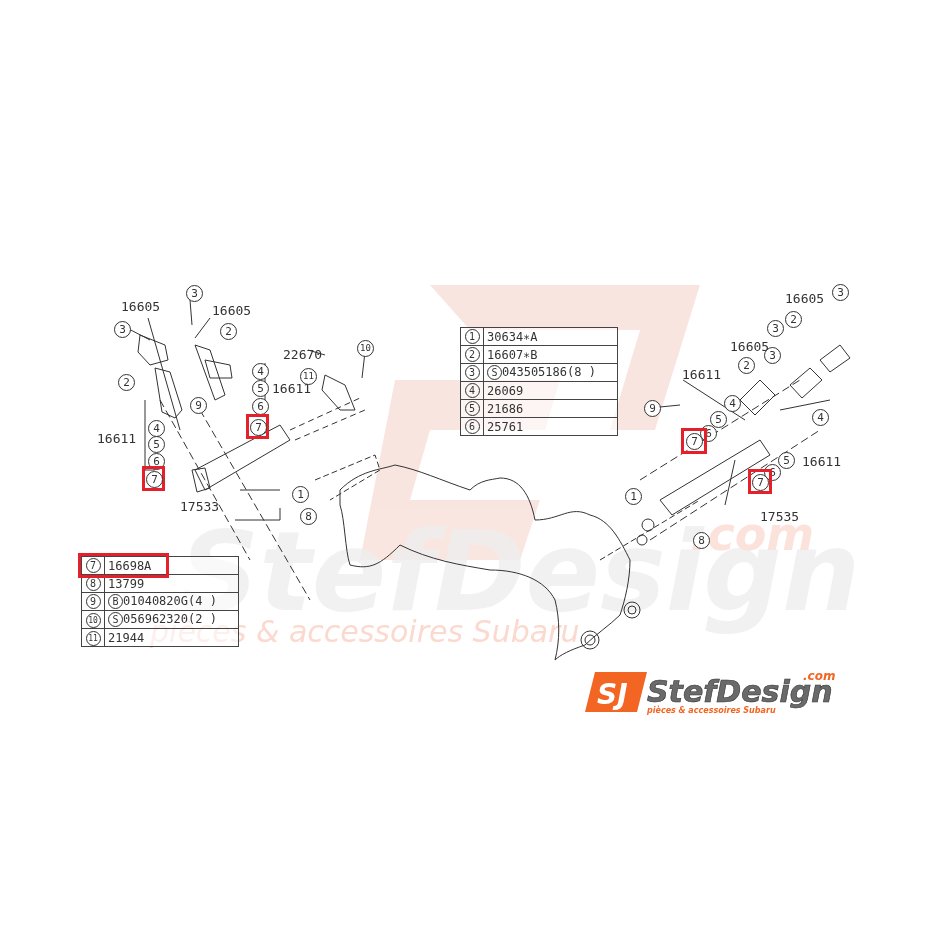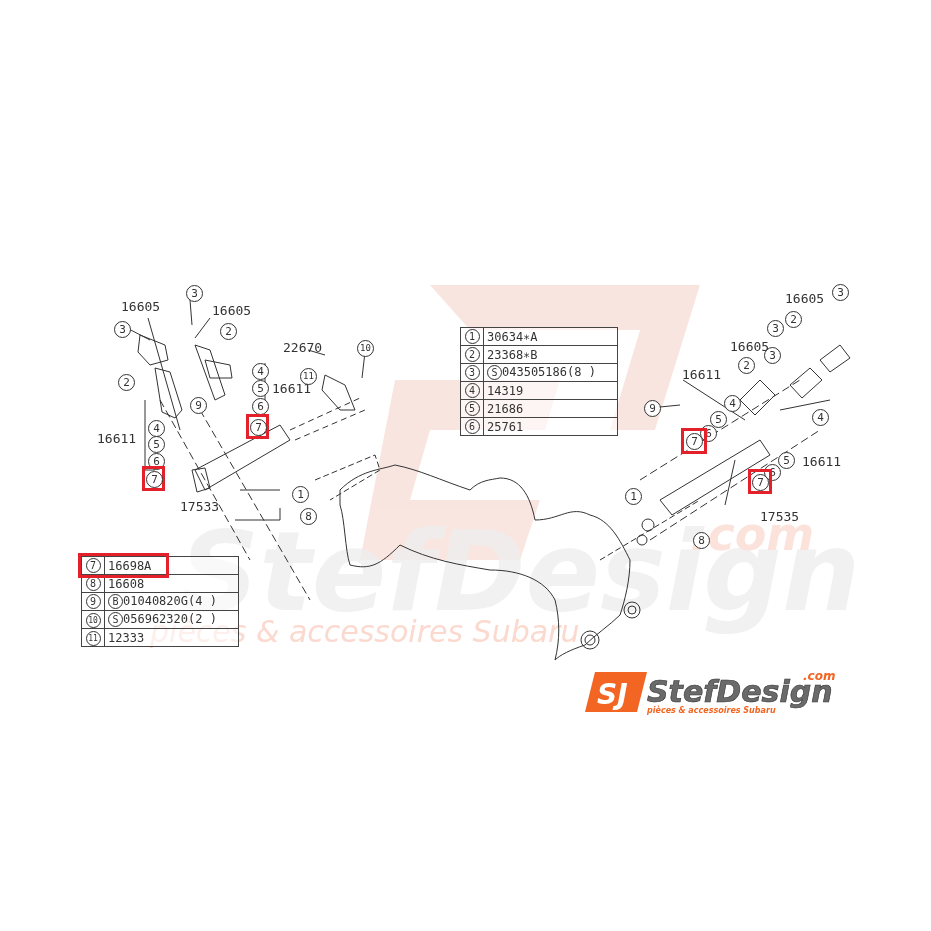--- a/index.html
+++ b/index.html
@@ -76,21 +76,21 @@
       <circle cx="642" cy="540" r="5"></circle>
     <polyline points="683,380 745,420"></polyline>
     <polyline points="780,410 830,400"></polyline>
     <polyline points="735,460 725,505"></polyline>
   </g>
 </svg>
 
 <div>
   <span class="lbl" style="left:121px;top:300px">16605</span>
   <span class="lbl" style="left:212px;top:304px">16605</span>
-  <span class="lbl" style="left:283px;top:341px">22670</span>
+  <span class="lbl" style="left:283px;top:348px">22670</span>
   <span class="lbl" style="left:272px;top:382px">16611</span>
   <span class="lbl" style="left:97px;top:432px">16611</span>
   <span class="lbl" style="left:180px;top:500px">17533</span>
   <span class="lbl" style="left:785px;top:292px">16605</span>
   <span class="lbl" style="left:730px;top:340px">16605</span>
   <span class="lbl" style="left:682px;top:368px">16611</span>
   <span class="lbl" style="left:802px;top:455px">16611</span>
   <span class="lbl" style="left:760px;top:510px">17535</span>
 </div>
 
@@ -138,62 +138,62 @@
 </div>
 
 <table class="legend" style="left:460px;top:327px;width:158px">
   <tbody>
       <tr>
         <td class="num"><span class="cn">1</span></td>
         <td>30634∗A</td>
       </tr>
   <tr>
         <td class="num"><span class="cn">2</span></td>
-        <td>23368∗B</td>
+        <td>16607∗B</td>
       </tr>
   <tr>
         <td class="num"><span class="cn">3</span></td>
         <td><span class="cn">S</span><span>043505186(8 )</span></td>
       </tr>
   <tr>
         <td class="num"><span class="cn">4</span></td>
-        <td>14319</td>
+        <td>26069</td>
       </tr>
   <tr>
         <td class="num"><span class="cn">5</span></td>
         <td>21686</td>
       </tr>
   <tr>
         <td class="num"><span class="cn">6</span></td>
         <td>25761</td>
       </tr>
 </tbody>
   </table>
 
 <table class="legend" style="left:81px;top:556px;width:158px">
   <tbody>
       <tr>
         <td class="num"><span class="cn">7</span></td>
         <td>16698A</td>
       </tr>
   <tr>
         <td class="num"><span class="cn">8</span></td>
-        <td>16608</td>
+        <td>13799</td>
       </tr>
   <tr>
         <td class="num"><span class="cn">9</span></td>
         <td><span class="cn">B</span><span>01040820G(4 )</span></td>
       </tr>
   <tr>
         <td class="num"><span class="cn" style="font-size:8px">10</span></td>
         <td><span class="cn">S</span><span>056962320(2 )</span></td>
       </tr>
   <tr>
         <td class="num"><span class="cn" style="font-size:8px">11</span></td>
-        <td>12333</td>
+        <td>21944</td>
       </tr>
 </tbody>
   </table>
 <div class="redbox" style="left:78px;top:553px;width:91px;height:25px"></div>
 
 <div class="logo">
   <svg width="262" height="48" viewBox="0 0 262 48">
     <path d="M10 4 L62 4 L52 44 L0 44 Z" fill="#f26522"></path>
     <text x="12" y="36" font-family="DejaVu Sans" font-style="italic" font-weight="bold" font-size="28" fill="#fff">SJ</text>
     <text x="62" y="34" font-family="DejaVu Sans" font-style="italic" font-weight="bold" font-size="30" fill="#6a6a6a" stroke="#333" stroke-width="0.6">StefDesign</text>

